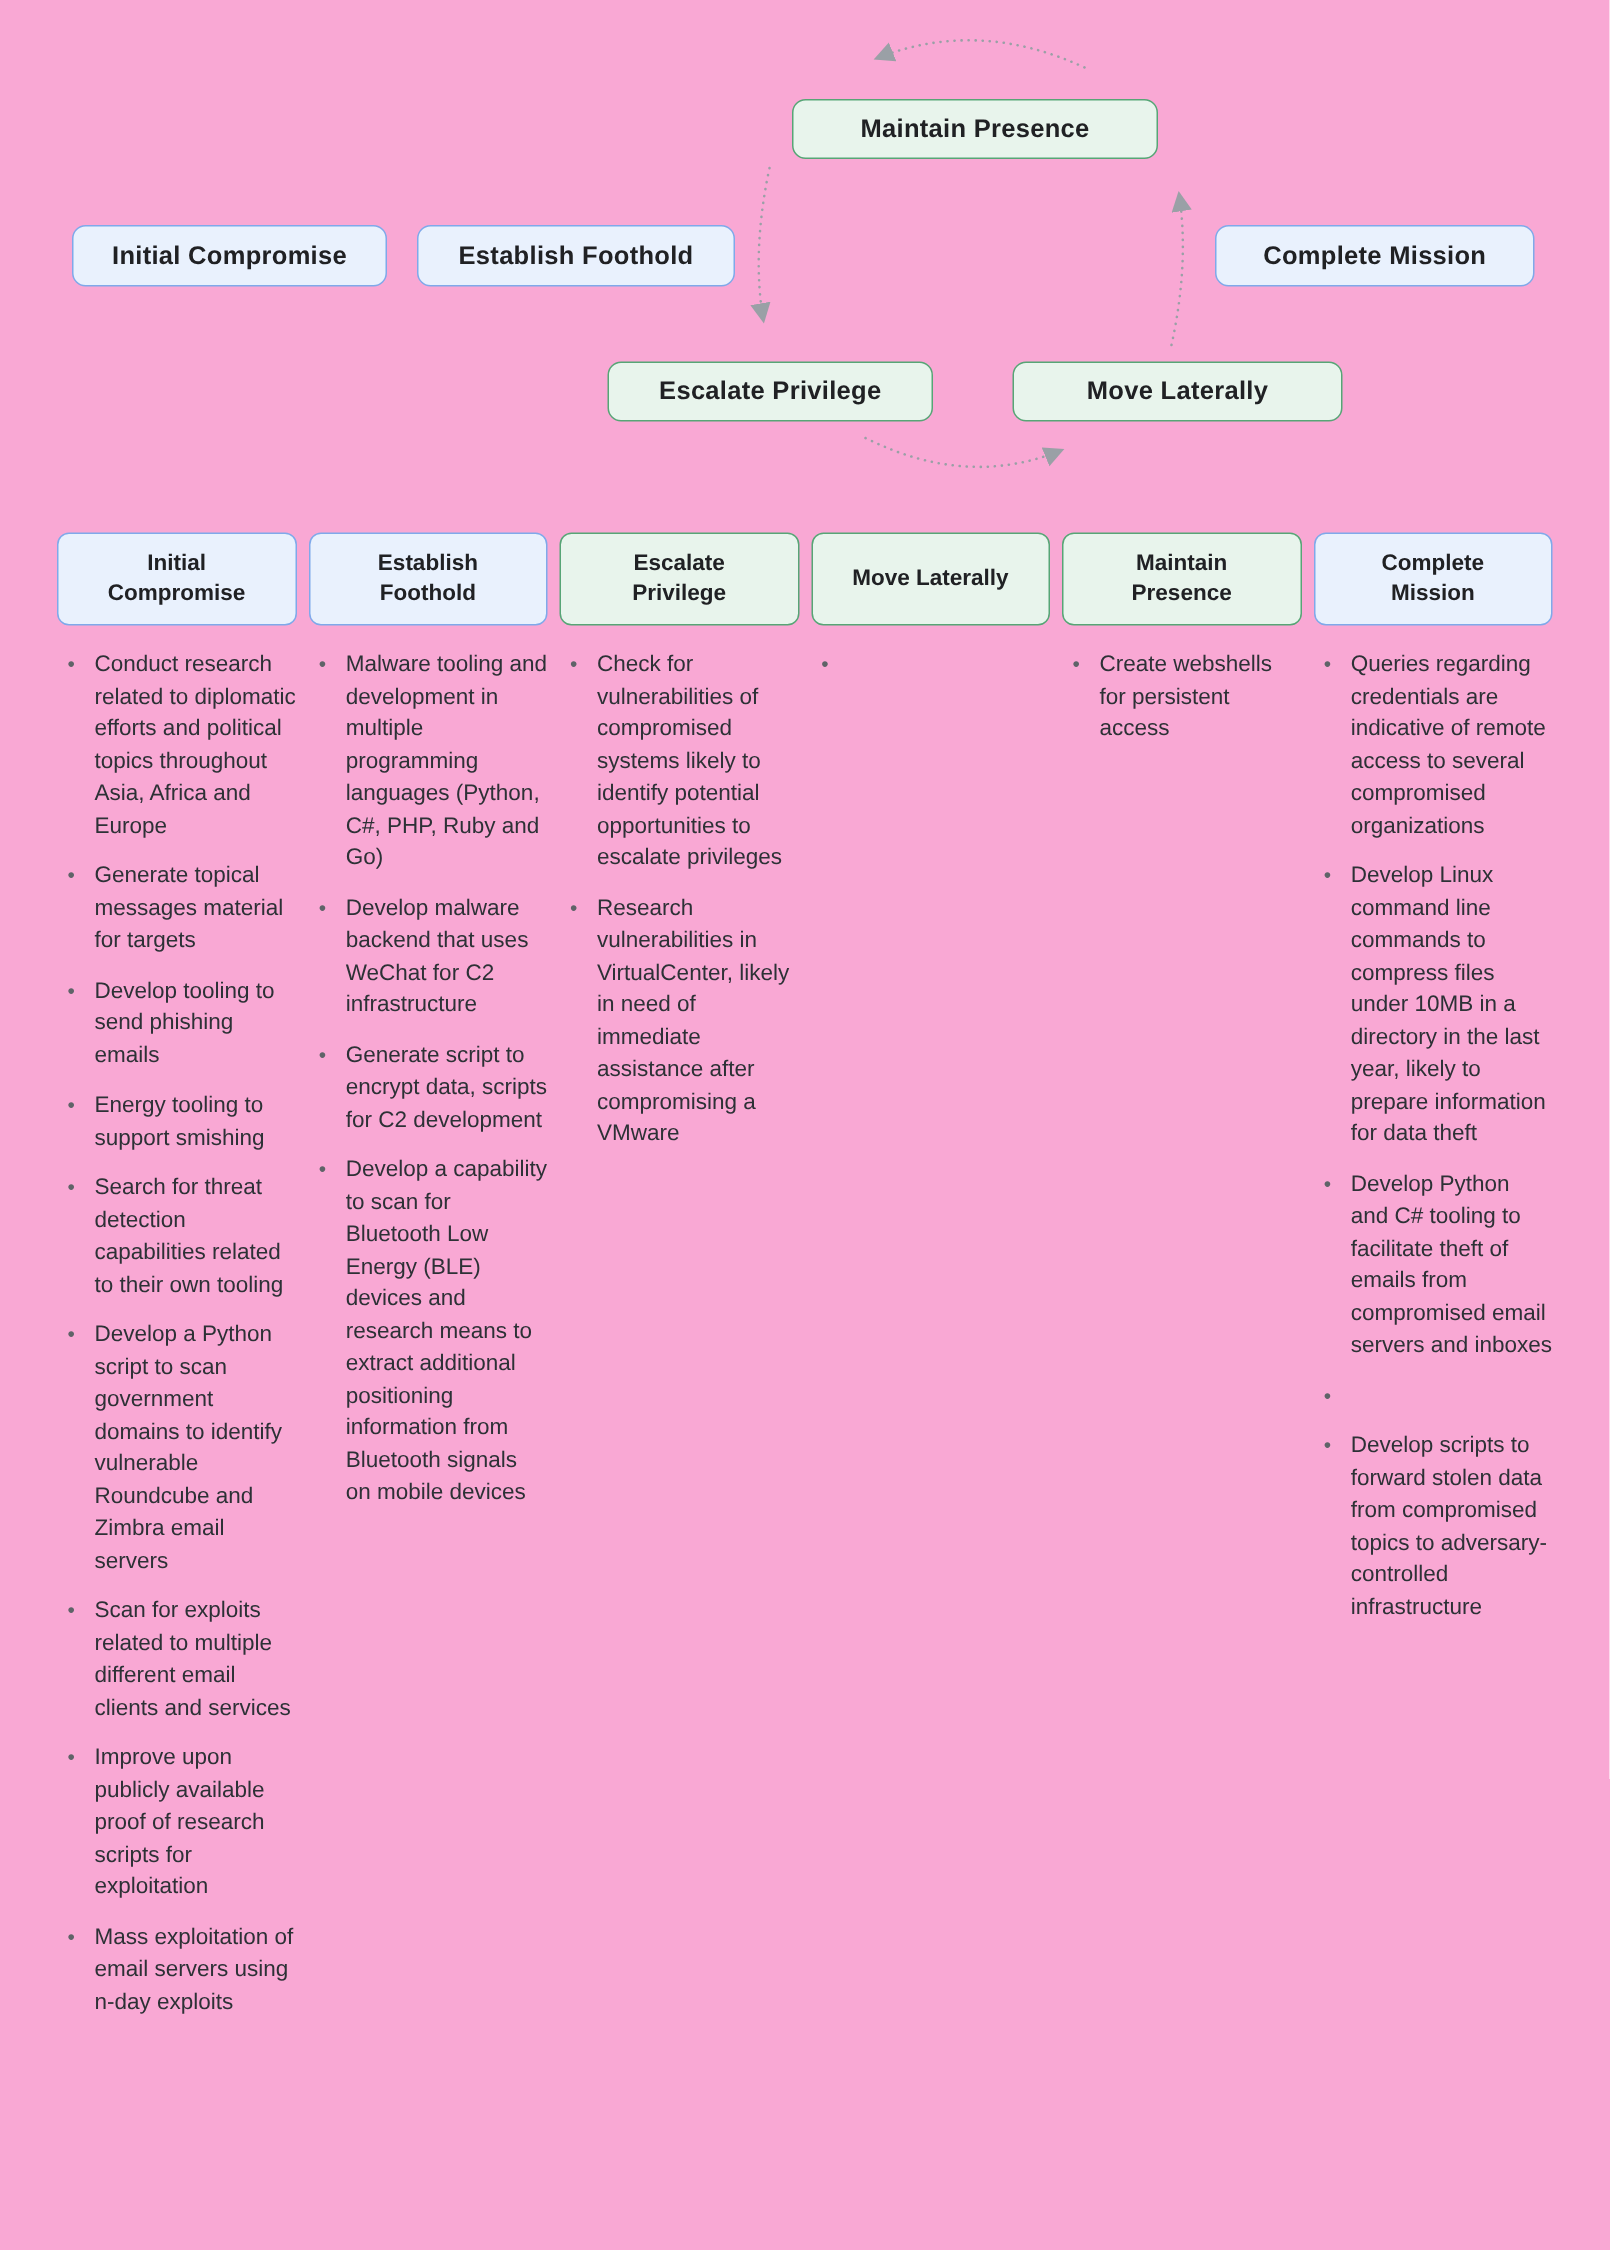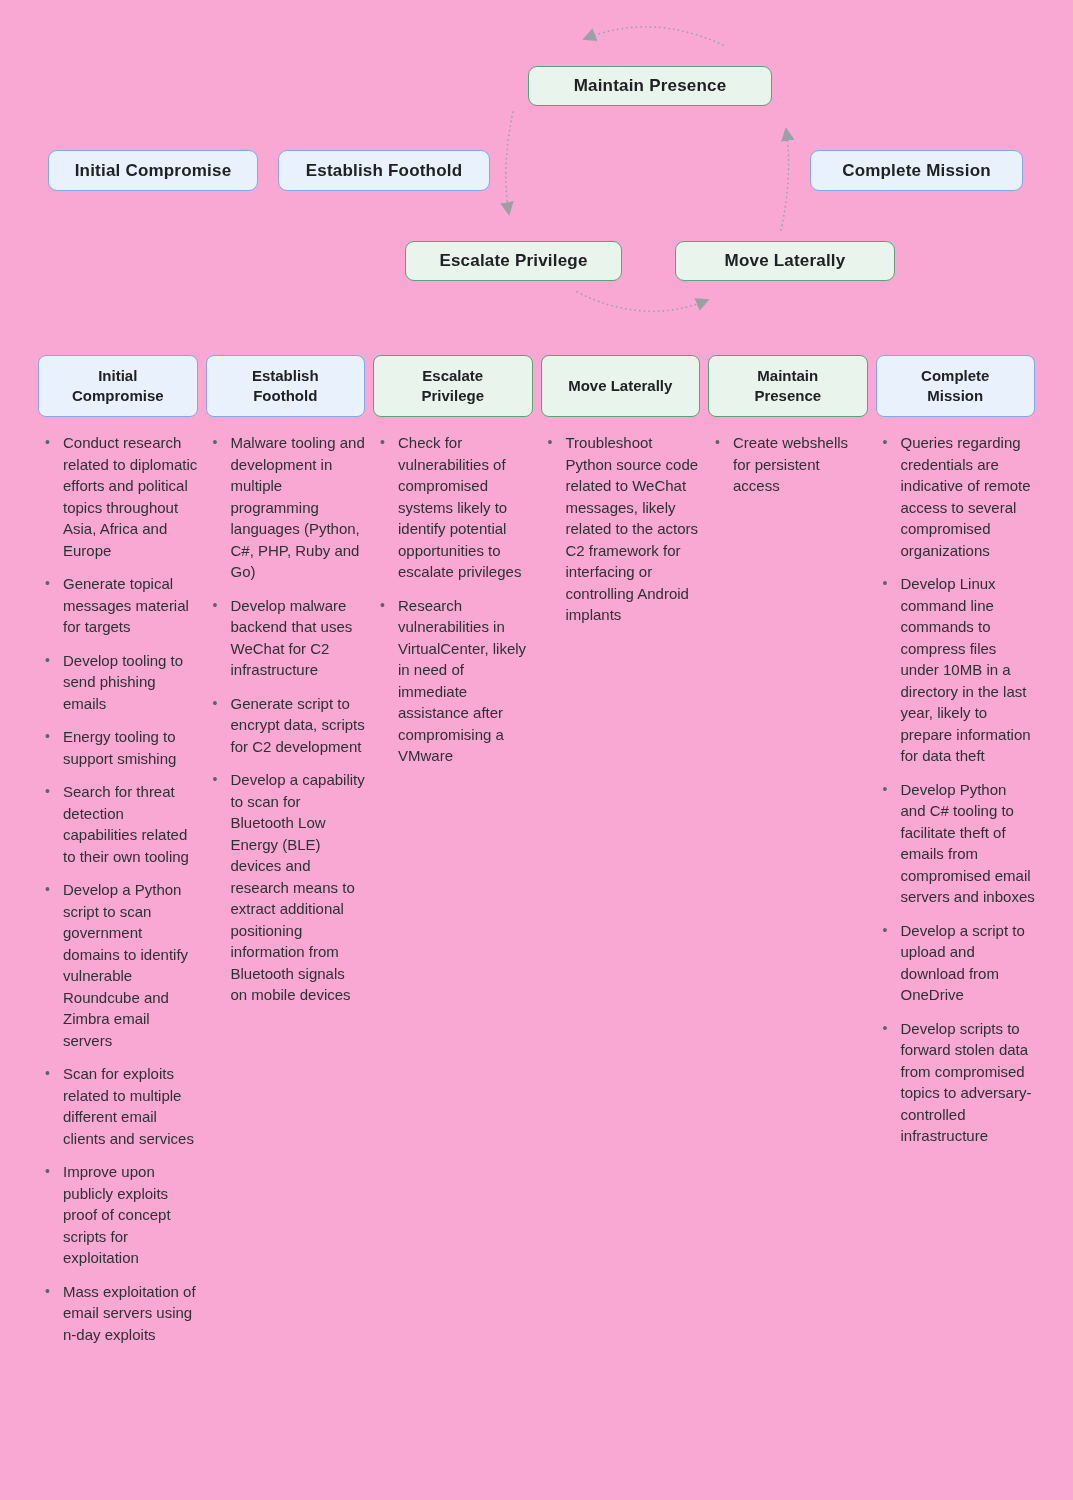--- a/index.html
+++ b/index.html
@@ -100,21 +100,21 @@
           <li>
             <span class="marker">•</span>
             <span class="txt">Develop a Python script to scan government domains to identify vulnerable Roundcube and Zimbra email servers</span>
           </li>
           <li>
             <span class="marker">•</span>
             <span class="txt">Scan for exploits related to multiple different email clients and services</span>
           </li>
           <li>
             <span class="marker">•</span>
-            <span class="txt">Improve upon publicly exploits proof of concept scripts for exploitation</span>
+            <span class="txt">Improve upon publicly available proof of research scripts for exploitation</span>
           </li>
           <li>
             <span class="marker">•</span>
             <span class="txt">Mass exploitation of email servers using n-day exploits</span>
           </li>
         </ul>
     </div>
     <div class="column">
       <div class="col-header blue">
         <span class="t">Establish Foothold</span>
@@ -153,21 +153,20 @@
           </li>
         </ul>
     </div>
     <div class="column">
       <div class="col-header green">
         <span class="t">Move Laterally</span>
       </div>
       <ul class="bullets">
           <li>
             <span class="marker">•</span>
-            <span class="txt">Troubleshoot Python source code related to WeChat messages, likely related to the actors C2 framework for interfacing or controlling Android implants</span>
           </li>
         </ul>
     </div>
     <div class="column">
       <div class="col-header green">
         <span class="t">Maintain Presence</span>
       </div>
       <ul class="bullets">
           <li>
             <span class="marker">•</span>
@@ -187,21 +186,20 @@
           <li>
             <span class="marker">•</span>
             <span class="txt">Develop Linux command line commands to compress files under 10MB in a directory in the last year, likely to prepare information for data theft</span>
           </li>
           <li>
             <span class="marker">•</span>
             <span class="txt">Develop Python and C# tooling to facilitate theft of emails from compromised email servers and inboxes</span>
           </li>
           <li>
             <span class="marker">•</span>
-            <span class="txt">Develop a script to upload and download from OneDrive</span>
           </li>
           <li>
             <span class="marker">•</span>
             <span class="txt">Develop scripts to forward stolen data from compromised topics to adversary-controlled infrastructure</span>
           </li>
         </ul>
     </div>
   </div>
 
 </div>

